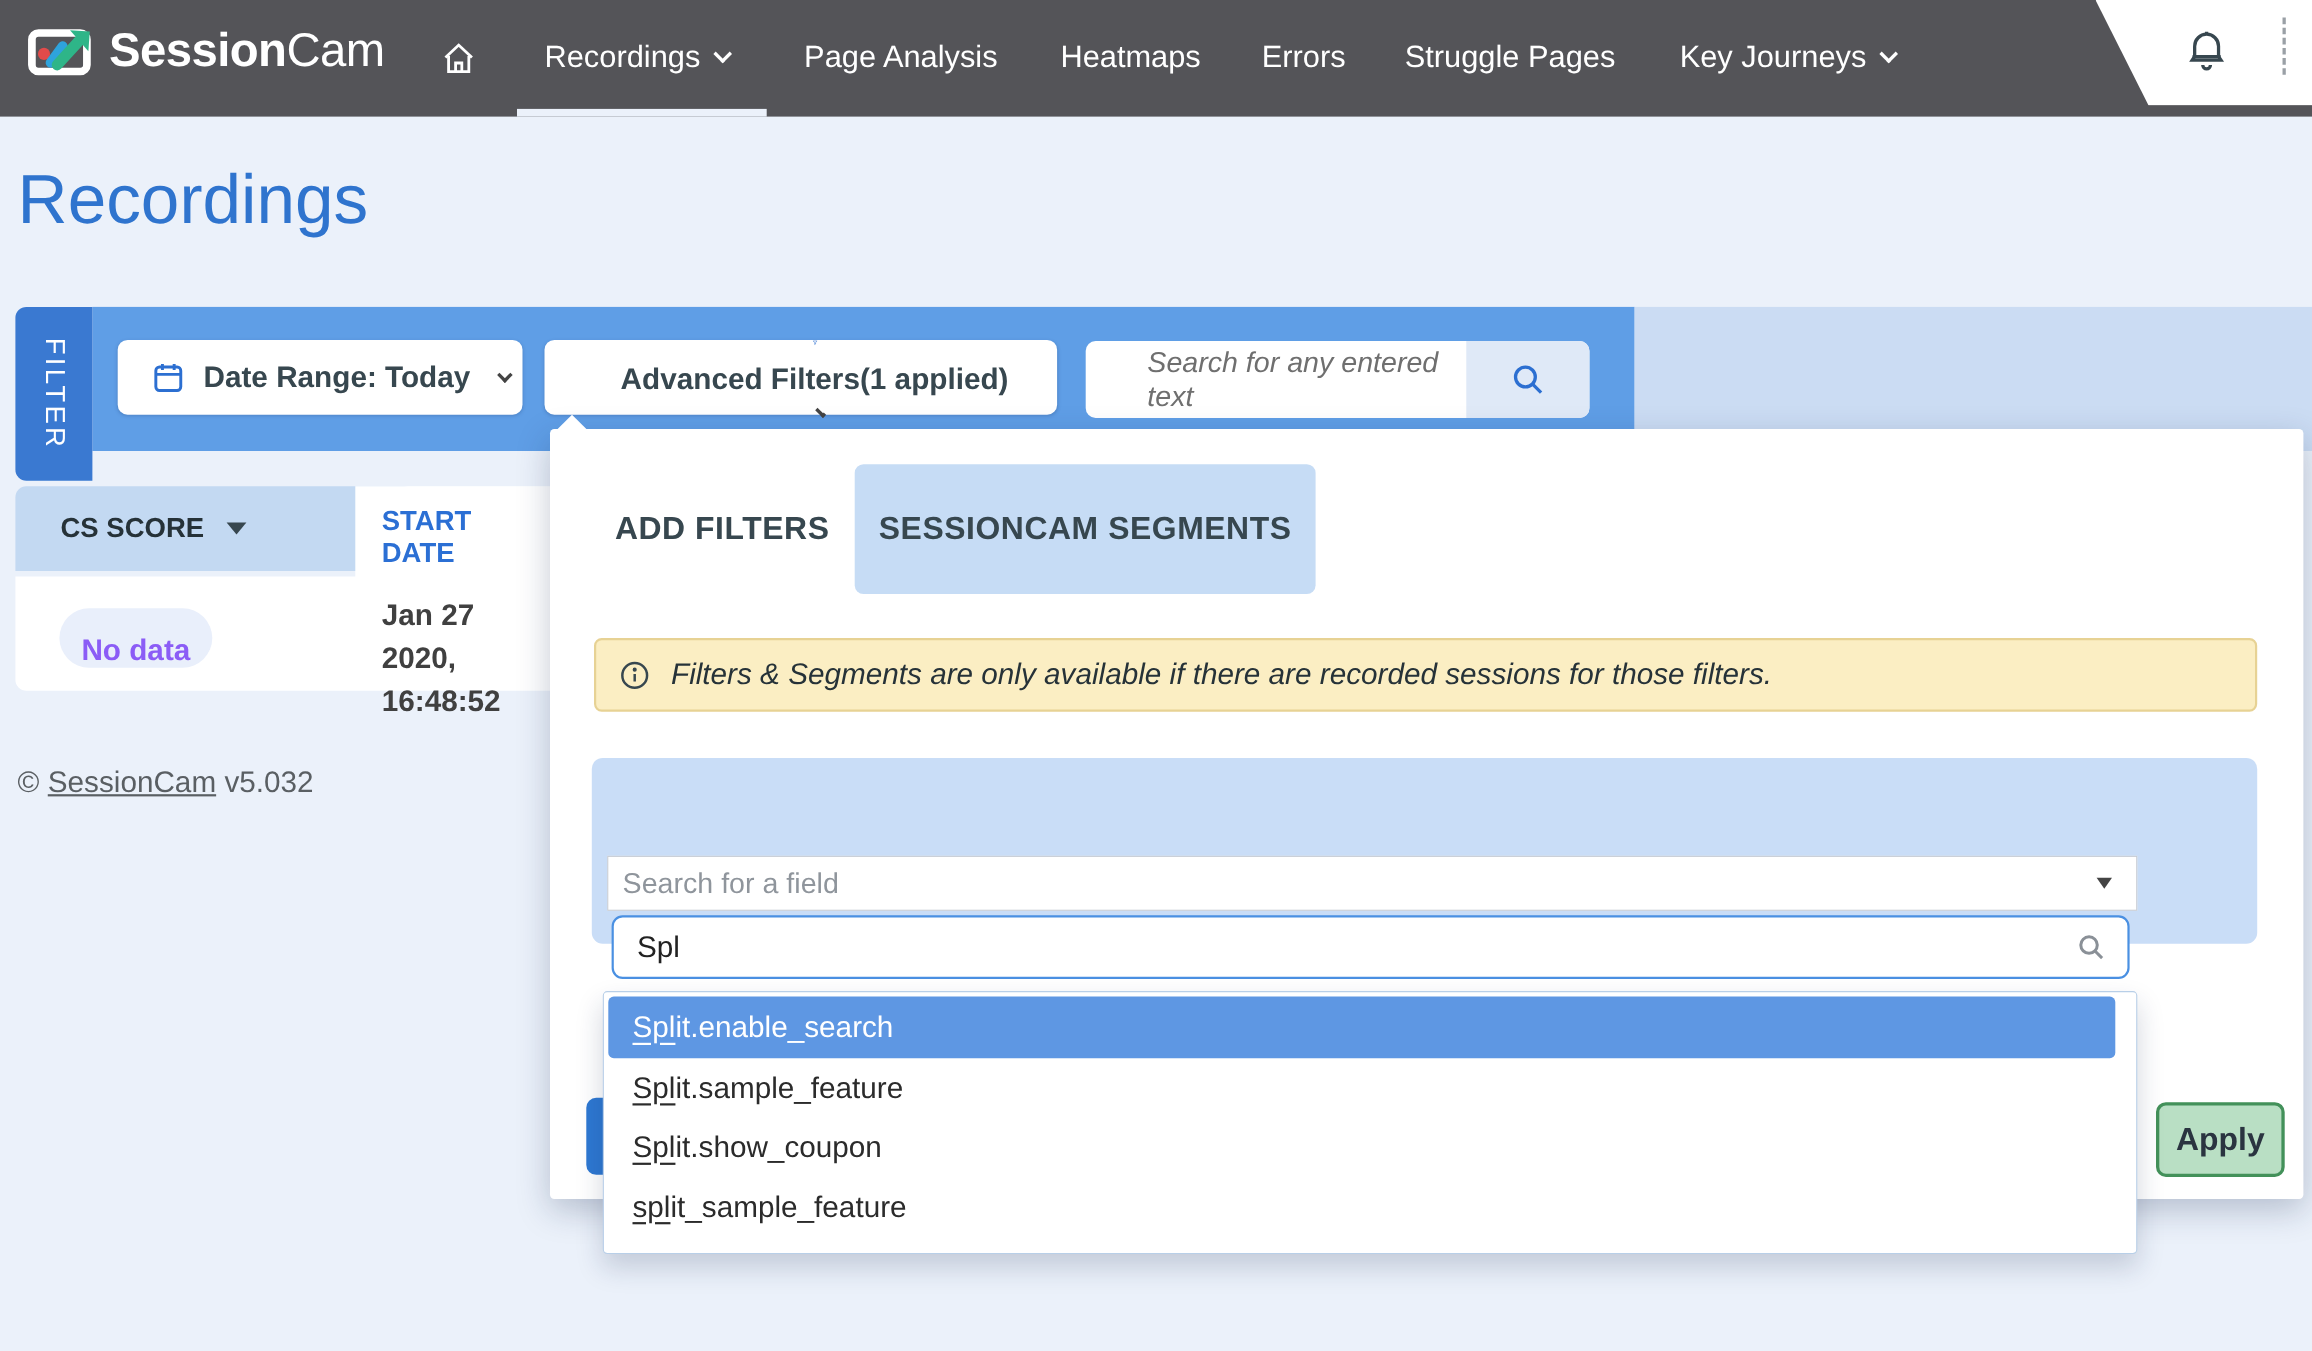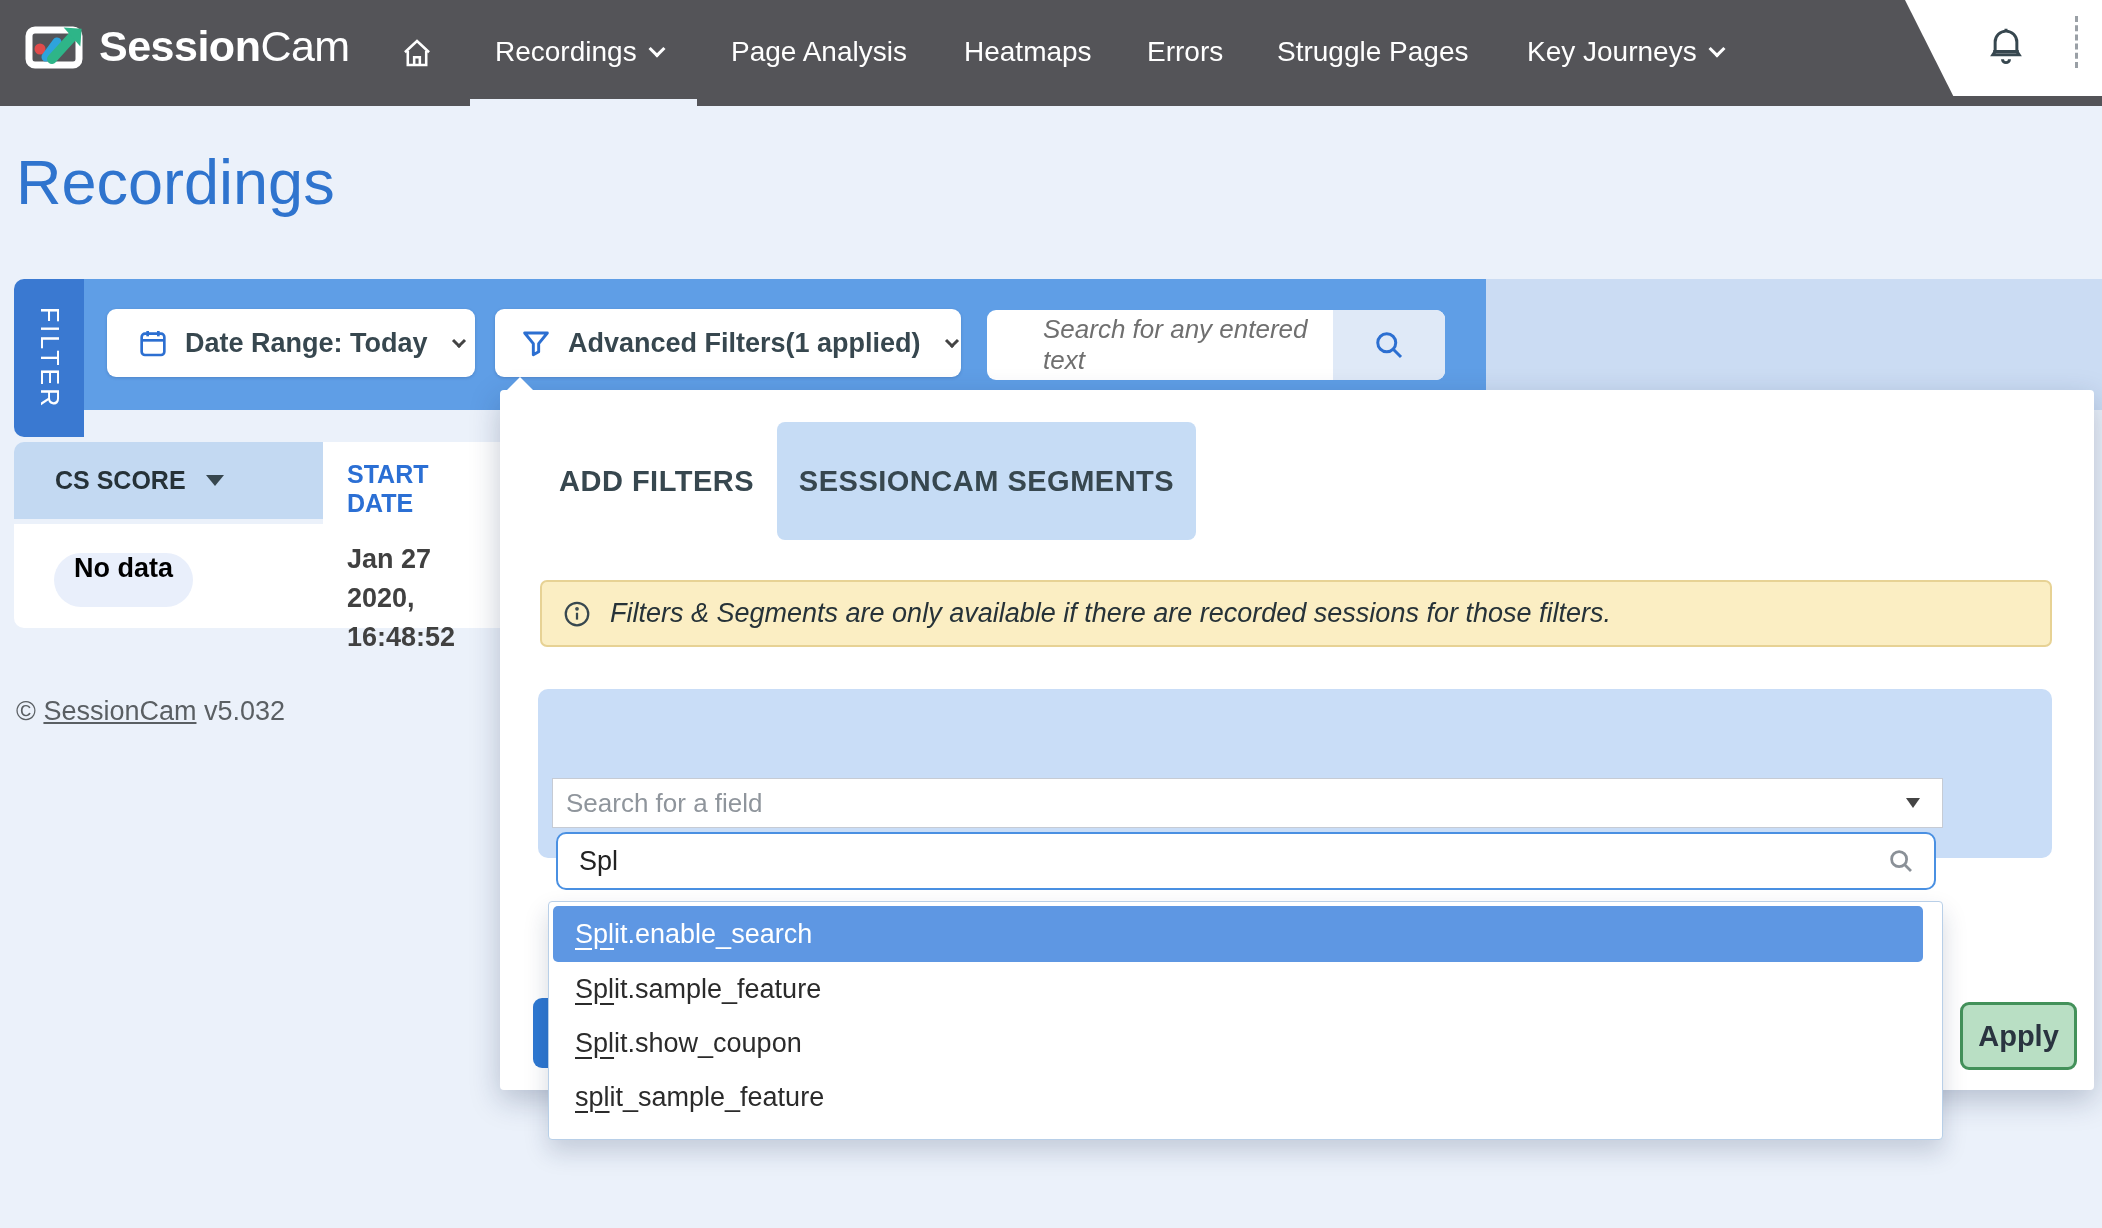--- a/index.html
+++ b/index.html
@@ -33,42 +33,42 @@
   
   .filter-tab { left:14px; top:279px; width:70px; height:158px; background:#3a79d1;
                 border-radius:10px 0 0 10px; display:flex; align-items:center; justify-content:center; }
   .filter-tab span { writing-mode:vertical-rl; color:#fff; font-size:25px; letter-spacing:3px; font-weight:500; }
   .filter-strip { left:84px; top:279px; width:1402px; height:131px; background:#5f9ee6; }
   .filter-strip-light { left:1486px; top:279px; width:616px; height:131px; background:#cbdcf3; }
   .bar-btn { top:309px; height:68px; background:#fff; border-radius:9px;
              display:flex; align-items:center; box-shadow:0 1px 3px rgba(30,60,110,.25);
              font-size:27px; font-weight:600; color:#37474f; cursor:pointer; z-index:5; }
   .btn-date { left:107px; width:368px; padding-left:30px; gap:16px; }
-  .btn-adv  { left:495px; width:466px; padding-left:25px; gap:16px; }
+  .btn-adv  { left:495px; width:466px; padding-left:25px; gap:16px;flex-direction:column; }
   .chev-dark { width:10px; height:10px; border-right:3px solid #444; border-bottom:3px solid #444;
                transform:rotate(45deg); margin:-4px 0 0 10px; }
   .search-box { left:987px; top:310px; width:458px; height:70px; background:#fff; border-radius:9px;
                 display:flex; align-items:center; z-index:5; overflow:hidden;padding-left:32px; }
   .search-box .ph { flex:1; padding-left:24px; font-size:26px; font-style:italic; color:#6f6f6f; }
   .search-btn { width:112px; height:70px; background:#dfe9f7; display:flex; align-items:center;
                 justify-content:center; cursor:pointer; }
 
   
   .th-cs { left:14px; top:442px; width:363px; height:77px; background:#c3d9f2; border-radius:10px 10px 0 0;
            display:flex; align-items:center; padding-left:41px; gap:20px;
            font-size:25px; font-weight:700; color:#263238; cursor:pointer; }
   .tri-down { width:0; height:0; border-left:9px solid transparent; border-right:9px solid transparent;
               border-top:11px solid #37474f; }
   .th-sd { left:323px; top:442px; width:177px; height:96px; background:#fff;
            border-bottom:3px dashed #a9c7ea; display:flex; align-items:center; padding-left:24px;
            font-size:25px; font-weight:700; color:#2b6fd4; cursor:pointer; }
   .trow { left:14px; top:524px; width:486px; height:104px; background:#fff; border-radius:0 0 0 10px; }
   .nodata-pill { left:40px; top:29px; width:139px; height:54px; background:#e9effb; border-radius:27px;
-                 display:flex; align-items:flex-start; justify-content:center;
-                 font-size:27px; font-weight:700; color:#000000; }
+                 display:flex; align-items:flex-end; justify-content:center;
+                 font-size:27px; font-weight:700; color:#8b5cf6; }
   .date-cell { left:333px; top:16px; font-size:27px; font-weight:700; color:#404040; line-height:39px; }
 
   
   .footer { left:16px; top:696px; font-size:27px; color:#5a5f63; }
   .footer .link { text-decoration:underline; cursor:pointer; }
 
   
   .modal { left:500px; top:390px; width:1594px; height:700px; background:#fff; border-radius:4px;
            box-shadow:0 10px 30px rgba(20,40,80,.25); z-index:20; }
   .modal-notch { left:6px; top:-13px; width:0; height:0;

